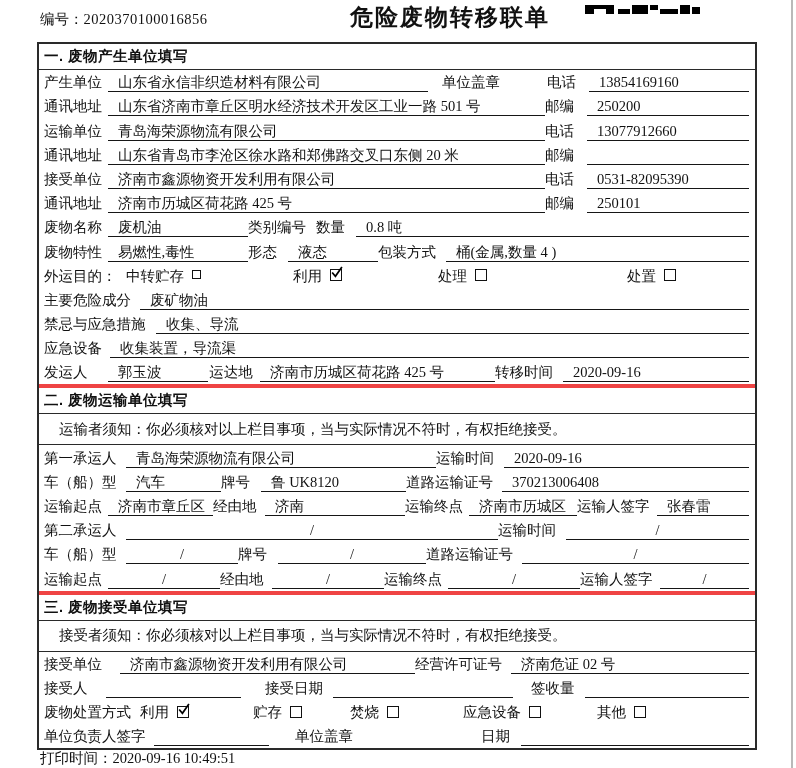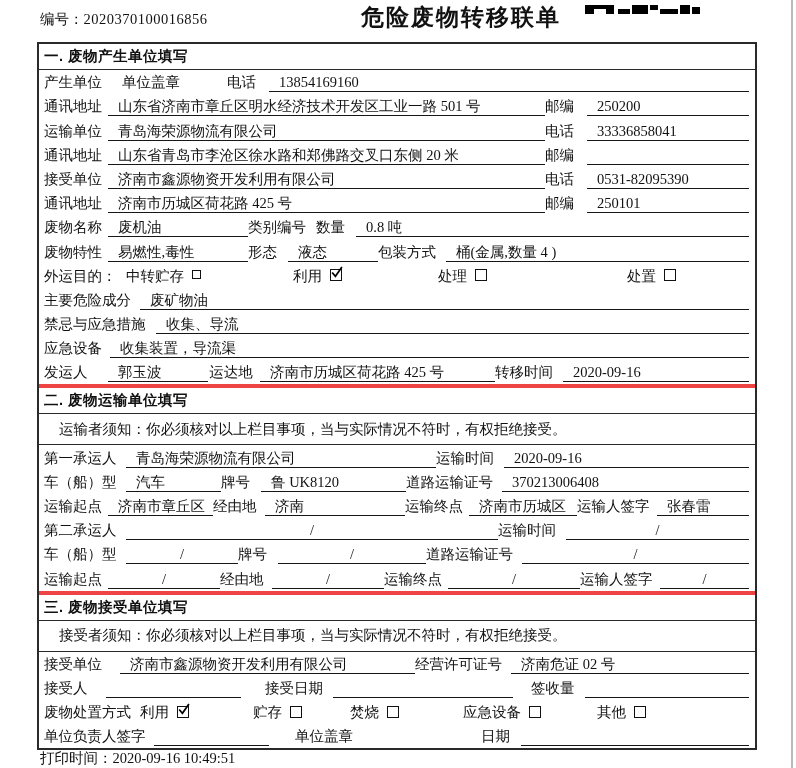--- a/index.html
+++ b/index.html
@@ -4,21 +4,21 @@
 <style>
   html,body{margin:0;padding:0;}
   body{
     width:796px;height:768px;background:#ffffff;position:relative;
     font-family:"Liberation Serif","DejaVu Serif",serif;color:#111;
     overflow:hidden;
   }
   .serial{position:absolute;left:40px;top:10px;font-size:14.5px;}
   .serial .num{font-family:"Liberation Serif","DejaVu Serif",serif;letter-spacing:.5px;}
   .doc-title{
-    position:absolute;left:316px;top:2px;width:290px;text-align:center;
+    position:absolute;left:305px;top:2px;width:290px;text-align:center;
     font-size:23px;font-weight:bold;letter-spacing:2px;
     font-family:"Liberation Sans","DejaVu Sans",sans-serif;
   }
   .qr{position:absolute;left:585px;top:0;}
   .page-edge{position:absolute;left:791px;top:0;width:2px;height:768px;background:#b9b9b9;}
 
   .formtbl{
     position:absolute;left:37px;top:42px;width:720px;
     border:2px solid #2a2a2a;box-sizing:border-box;background:#fff;
   }
@@ -67,35 +67,36 @@
     <rect x="95" y="0" width="10" height="9" fill="#000"></rect>
     <rect x="107" y="2" width="8" height="7" fill="#000"></rect>
   </svg>
 </div>
 
 <div class="formtbl">
     <div class="sec">
       <div class="sec-h">一. 废物产生单位填写</div>
       <div class="row">
         <span class="lbl" style="width: 58px;">产生单位</span>
+        <span class="fld" style="width: 320px;">山东省永信非织造材料有限公司</span>
         <span class="pln" style="width: 105px;">单位盖章</span>
         <span class="lbl" style="width: 36px;">电话</span>
         <span class="fld fx">13854169160</span>
       </div>
       <div class="row">
         <span class="lbl" style="width: 58px;">通讯地址</span>
         <span class="fld" style="width: 437px;">山东省济南市章丘区明水经济技术开发区工业一路 501 号</span>
         <span class="lbl" style="width: 36px;">邮编</span>
         <span class="fld fx">250200</span>
       </div>
       <div class="row">
         <span class="lbl" style="width: 58px;">运输单位</span>
         <span class="fld" style="width: 437px;">青岛海荣源物流有限公司</span>
         <span class="lbl" style="width: 36px;">电话</span>
-        <span class="fld fx">33336858041</span>
+        <span class="fld fx">13077912660</span>
       </div>
       <div class="row">
         <span class="lbl" style="width: 58px;">通讯地址</span>
         <span class="fld" style="width: 437px;">山东省青岛市李沧区徐水路和郑佛路交叉口东侧 20 米</span>
         <span class="lbl" style="width: 36px;">邮编</span>
         <span class="fld fx"></span>
       </div>
       <div class="row">
         <span class="lbl" style="width: 58px;">接受单位</span>
         <span class="fld" style="width: 437px;">济南市鑫源物资开发利用有限公司</span>

